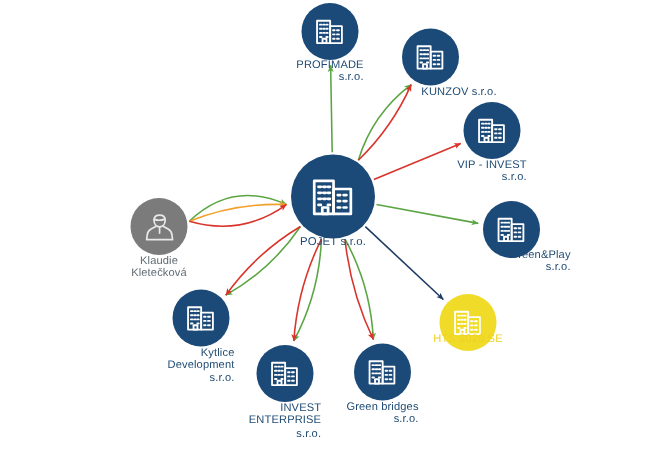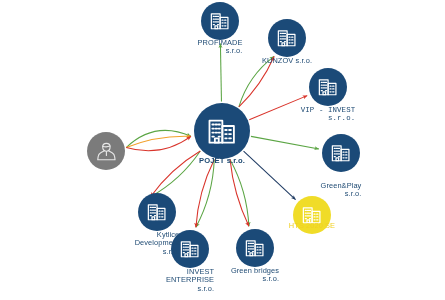--- a/index.html
+++ b/index.html
@@ -59,21 +59,21 @@
       <path d="M230.0080748681433,159.3922654415989 Q233.67541252165788,194.49733485608326 248.89214628700935,226.34488229030592" fill="none" stroke="#d9342b" stroke-width="1.05" marker-end="url(#arw-red)"></path>
       <path d="M214.27887737784022,159.4716396692142 Q212.8050572263103,195.47185490913654 195.88899183046084,227.2843426251756" fill="none" stroke="#5ba544" stroke-width="1.05" marker-end="url(#arw-green)"></path>
       <path d="M214.27887737784022,159.4716396692142 Q198.32795230976072,191.54586035549596 195.88899183046084,227.2843426251756" fill="none" stroke="#d9342b" stroke-width="1.05" marker-end="url(#arw-red)"></path>
       <path d="M200.29495167744665,150.9785103878048 Q180.84272589740684,179.7564465402625 150.5546978731339,196.7621530940472" fill="none" stroke="#5ba544" stroke-width="1.05" marker-end="url(#arw-green)"></path>
       <path d="M200.29495167744665,150.9785103878048 Q170.6841612934383,168.71998129150654 150.5546978731339,196.7621530940472" fill="none" stroke="#d9342b" stroke-width="1.05" marker-end="url(#arw-red)"></path>
       <path d="M126.20193237275913,147.51690821159326 Q154.84201720023788,120.25436549441642 190.95800635405305,136.35206786999086" fill="none" stroke="#5ba544" stroke-width="1.05" marker-end="url(#arw-green)"></path>
       <path d="M126.20193237275913,147.51690821159326 Q157.39062094785257,135.03626723058164 190.95800635405305,136.35206786999086" fill="none" stroke="#f2a02a" stroke-width="1.05" marker-end="url(#arw-orange)"></path>
       <path d="M126.20193237275913,147.51690821159326 Q161.29848002752843,157.70184989270163 190.95800635405305,136.35206786999086" fill="none" stroke="#d9342b" stroke-width="1.05" marker-end="url(#arw-red)"></path>
     </svg>
   <div id="nodes-layer">
-      <div class="node" style="left: 222px; top: 131px; font-weight: bold;">
+      <div class="node" style="left: 222px; top: 131px;">
         <div class="node-circle" style="width: 56px; height: 56px; background: rgb(27, 74, 120);">
           <span style="display: flex;">
             <svg width="32.199999999999996" height="32.199999999999996" viewBox="0 0 24 24" fill="none" stroke="#ffffff" stroke-width="1.35" stroke-linejoin="round" stroke-linecap="round">
     <rect x="2.6" y="4.2" width="9.6" height="16.4"></rect>
     <rect x="12.2" y="8.2" width="8.6" height="12.4"></rect>
     <line x1="4.7" y1="7.1" x2="5.9" y2="7.1"></line>
               <line x1="7.1" y1="7.1" x2="8.3" y2="7.1"></line>
     <line x1="9.4" y1="7.1" x2="10.4" y2="7.1"></line>
     <line x1="4.7" y1="10.1" x2="5.9" y2="10.1"></line>
               <line x1="7.1" y1="10.1" x2="8.3" y2="10.1"></line>
@@ -149,21 +149,21 @@
     <line x1="14.3" y1="11.2" x2="15.5" y2="11.2"></line>
               <line x1="17.2" y1="11.2" x2="18.6" y2="11.2"></line>
     <line x1="14.3" y1="14.2" x2="15.5" y2="14.2"></line>
               <line x1="17.2" y1="14.2" x2="18.6" y2="14.2"></line>
     <rect x="6.6" y="17.4" width="2.9" height="3.2"></rect>
     <line x1="14.3" y1="17.4" x2="15.5" y2="17.4"></line>
               <line x1="17.2" y1="17.4" x2="18.6" y2="17.4"></line>
   </svg>
           </span>
         </div>
-        <div class="node-label lbl-kunzov" style="top: 38px;">
+        <div class="node-label lbl-kunzov" style="top: 38px; margin-left: 19px;">
           <span class="lbl-l1">KUNZOV s.r.o.</span>
         </div>
       </div>
       <div class="node" style="left: 328px; top: 87px;">
         <div class="node-circle" style="width: 38px; height: 38px; background: rgb(27, 74, 120);">
           <span style="display: flex;">
             <svg width="21.849999999999998" height="21.849999999999998" viewBox="0 0 24 24" fill="none" stroke="#ffffff" stroke-width="1.35" stroke-linejoin="round" stroke-linecap="round">
     <rect x="2.6" y="4.2" width="9.6" height="16.4"></rect>
     <rect x="12.2" y="8.2" width="8.6" height="12.4"></rect>
     <line x1="4.7" y1="7.1" x2="5.9" y2="7.1"></line>
@@ -180,21 +180,21 @@
     <line x1="14.3" y1="11.2" x2="15.5" y2="11.2"></line>
               <line x1="17.2" y1="11.2" x2="18.6" y2="11.2"></line>
     <line x1="14.3" y1="14.2" x2="15.5" y2="14.2"></line>
               <line x1="17.2" y1="14.2" x2="18.6" y2="14.2"></line>
     <rect x="6.6" y="17.4" width="2.9" height="3.2"></rect>
     <line x1="14.3" y1="17.4" x2="15.5" y2="17.4"></line>
               <line x1="17.2" y1="17.4" x2="18.6" y2="17.4"></line>
   </svg>
           </span>
         </div>
-        <div class="node-label lbl-company" style="top: 38px; font-family: Liberation Mono, monospace;">
+        <div class="node-label lbl-company" style="top: 38px;">
           <span class="lbl-l1">VIP - INVEST</span>
           <span class="lbl-l2">s.r.o.</span>
         </div>
       </div>
       <div class="node" style="left: 341px; top: 153px;">
         <div class="node-circle" style="width: 38px; height: 38px; background: rgb(27, 74, 120);">
           <span style="display: flex;">
             <svg width="21.849999999999998" height="21.849999999999998" viewBox="0 0 24 24" fill="none" stroke="#ffffff" stroke-width="1.35" stroke-linejoin="round" stroke-linecap="round">
     <rect x="2.6" y="4.2" width="9.6" height="16.4"></rect>
     <rect x="12.2" y="8.2" width="8.6" height="12.4"></rect>
@@ -212,21 +212,21 @@
     <line x1="14.3" y1="11.2" x2="15.5" y2="11.2"></line>
               <line x1="17.2" y1="11.2" x2="18.6" y2="11.2"></line>
     <line x1="14.3" y1="14.2" x2="15.5" y2="14.2"></line>
               <line x1="17.2" y1="14.2" x2="18.6" y2="14.2"></line>
     <rect x="6.6" y="17.4" width="2.9" height="3.2"></rect>
     <line x1="14.3" y1="17.4" x2="15.5" y2="17.4"></line>
               <line x1="17.2" y1="17.4" x2="18.6" y2="17.4"></line>
   </svg>
           </span>
         </div>
-        <div class="node-label lbl-company" style="top: 48px;">
+        <div class="node-label lbl-company" style="top: 32px; margin-left: 19px;">
           <span class="lbl-l1">Green&amp;Play</span>
           <span class="lbl-l2">s.r.o.</span>
         </div>
       </div>
       <div class="node" style="left: 312px; top: 215px;">
         <div class="node-circle" style="width: 38px; height: 38px; background: rgb(240, 220, 40);">
           <span style="display: flex;">
             <svg width="21.849999999999998" height="21.849999999999998" viewBox="0 0 24 24" fill="none" stroke="#ffffff" stroke-width="1.35" stroke-linejoin="round" stroke-linecap="round">
     <rect x="2.6" y="4.2" width="9.6" height="16.4"></rect>
     <rect x="12.2" y="8.2" width="8.6" height="12.4"></rect>
@@ -313,21 +313,21 @@
               <line x1="17.2" y1="17.4" x2="18.6" y2="17.4"></line>
   </svg>
           </span>
         </div>
         <div class="node-label lbl-company" style="top: 38px;">
           <span class="lbl-l1">INVEST</span>
           <span class="lbl-l2">ENTERPRISE</span>
           <span class="lbl-l3">s.r.o.</span>
         </div>
       </div>
-      <div class="node" style="left: 134px; top: 212px; margin-left: 23px;">
+      <div class="node" style="left: 134px; top: 212px;">
         <div class="node-circle" style="width: 38px; height: 38px; background: rgb(27, 74, 120);">
           <span style="display: flex;">
             <svg width="21.849999999999998" height="21.849999999999998" viewBox="0 0 24 24" fill="none" stroke="#ffffff" stroke-width="1.35" stroke-linejoin="round" stroke-linecap="round">
     <rect x="2.6" y="4.2" width="9.6" height="16.4"></rect>
     <rect x="12.2" y="8.2" width="8.6" height="12.4"></rect>
     <line x1="4.7" y1="7.1" x2="5.9" y2="7.1"></line>
               <line x1="7.1" y1="7.1" x2="8.3" y2="7.1"></line>
     <line x1="9.4" y1="7.1" x2="10.4" y2="7.1"></line>
     <line x1="4.7" y1="10.1" x2="5.9" y2="10.1"></line>
               <line x1="7.1" y1="10.1" x2="8.3" y2="10.1"></line>
@@ -357,15 +357,19 @@
         <div class="node-circle" style="width: 38px; height: 38px; background: rgb(123, 123, 123);">
           <span style="display: flex;">
             <svg width="22.8" height="22.8" viewBox="0 0 24 24" fill="none" stroke="#e8e8e8" stroke-width="1.2" stroke-linecap="round" stroke-linejoin="round">
     <path d="M8.1 7.2c0-2.2 1.6-3.6 3.9-3.6s3.9 1.4 3.9 3.6c0 2.6-1.6 4.6-3.9 4.6S8.1 9.8 8.1 7.2Z"></path>
     <path d="M8.1 6.6c1.5.5 5 .8 7.6-.2"></path>
     <path d="M9.3 11.6 6.0 13.4c-1.6.9-2.5 2.4-2.7 4.2l-.4 3.2h18.2l-.4-3.2c-.2-1.8-1.1-3.3-2.7-4.2l-3.3-1.8"></path>
     <path d="M12 12.2v4.0"></path>
   </svg>
           </span>
         </div>
+        <div class="node-label lbl-person" style="top: 38px;">
+          <span class="lbl-l1">Klaudie</span>
+          <span class="lbl-l2">Kletečková</span>
+        </div>
       </div>
     </div>
 </div>
 
 </body></html>

